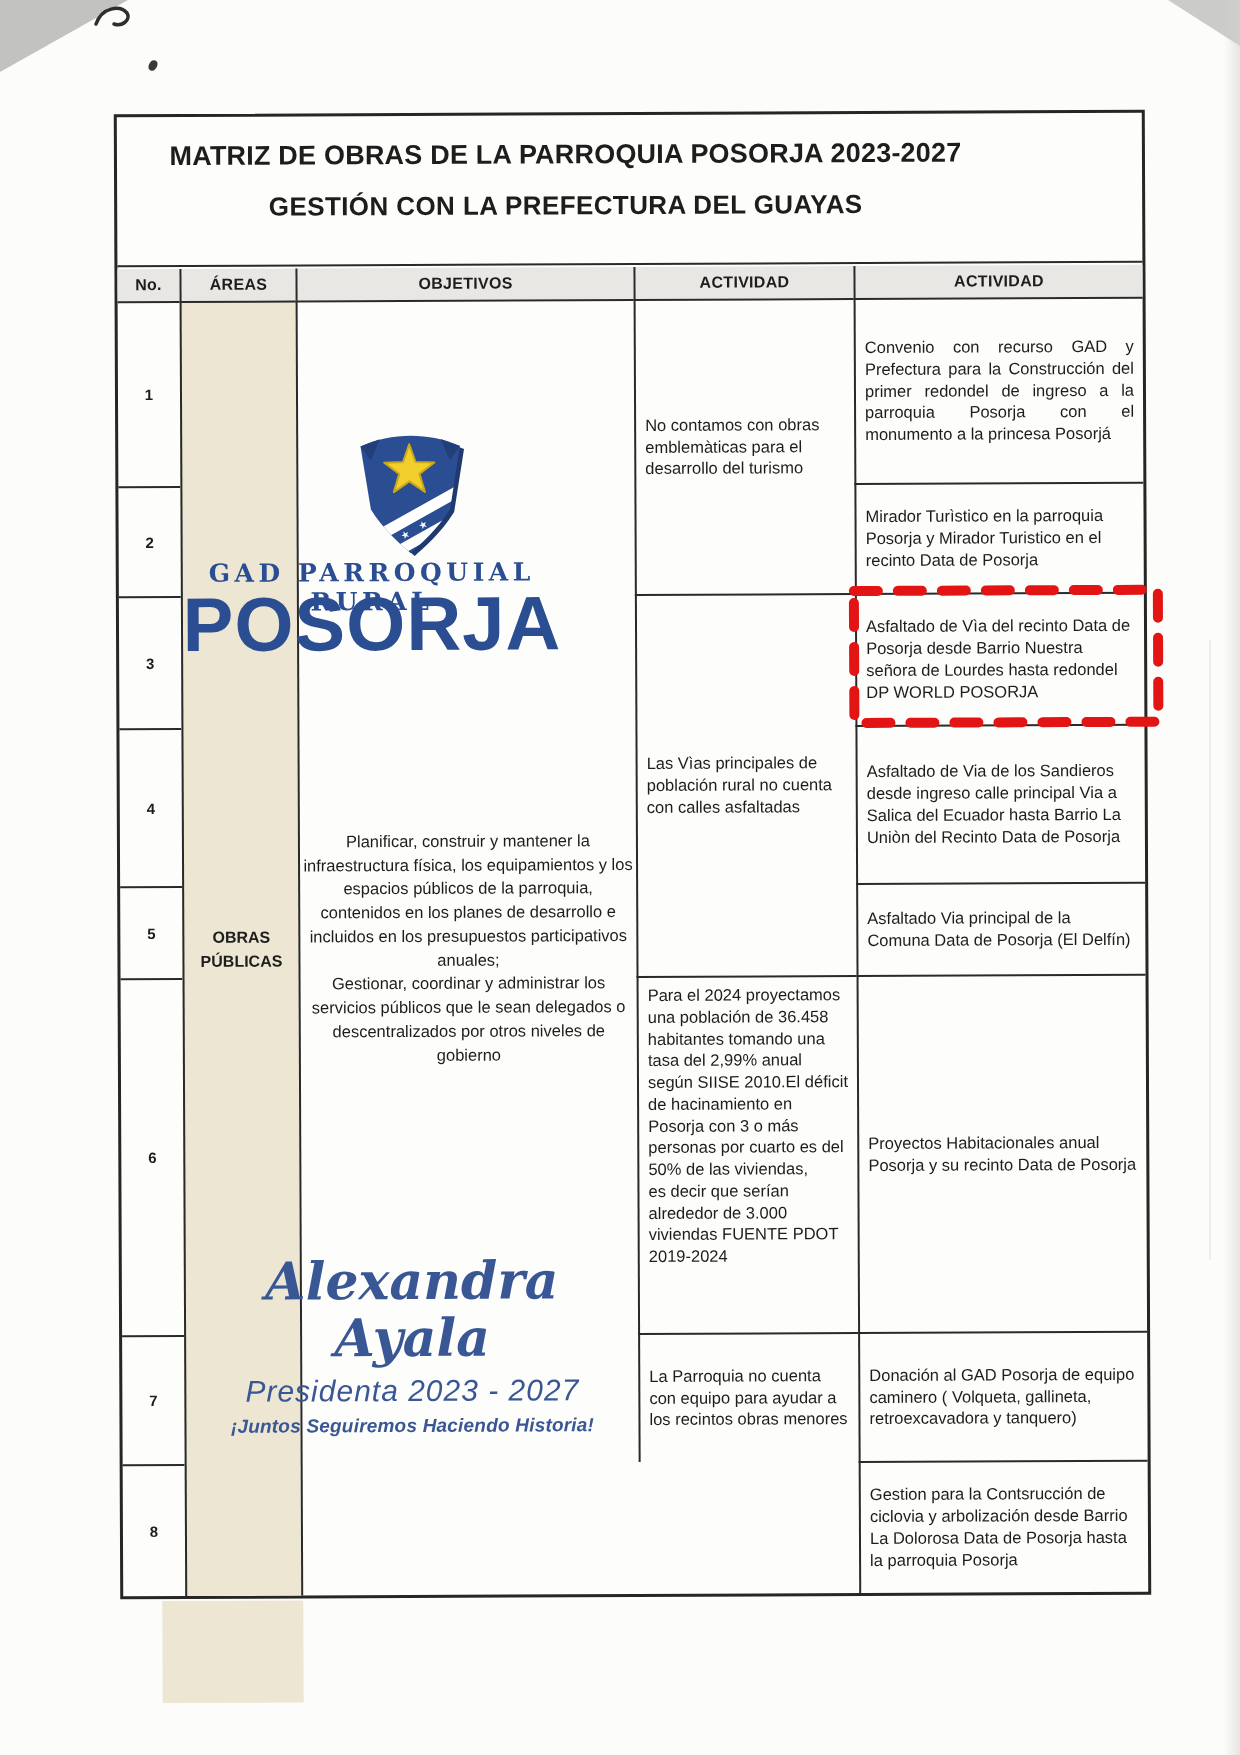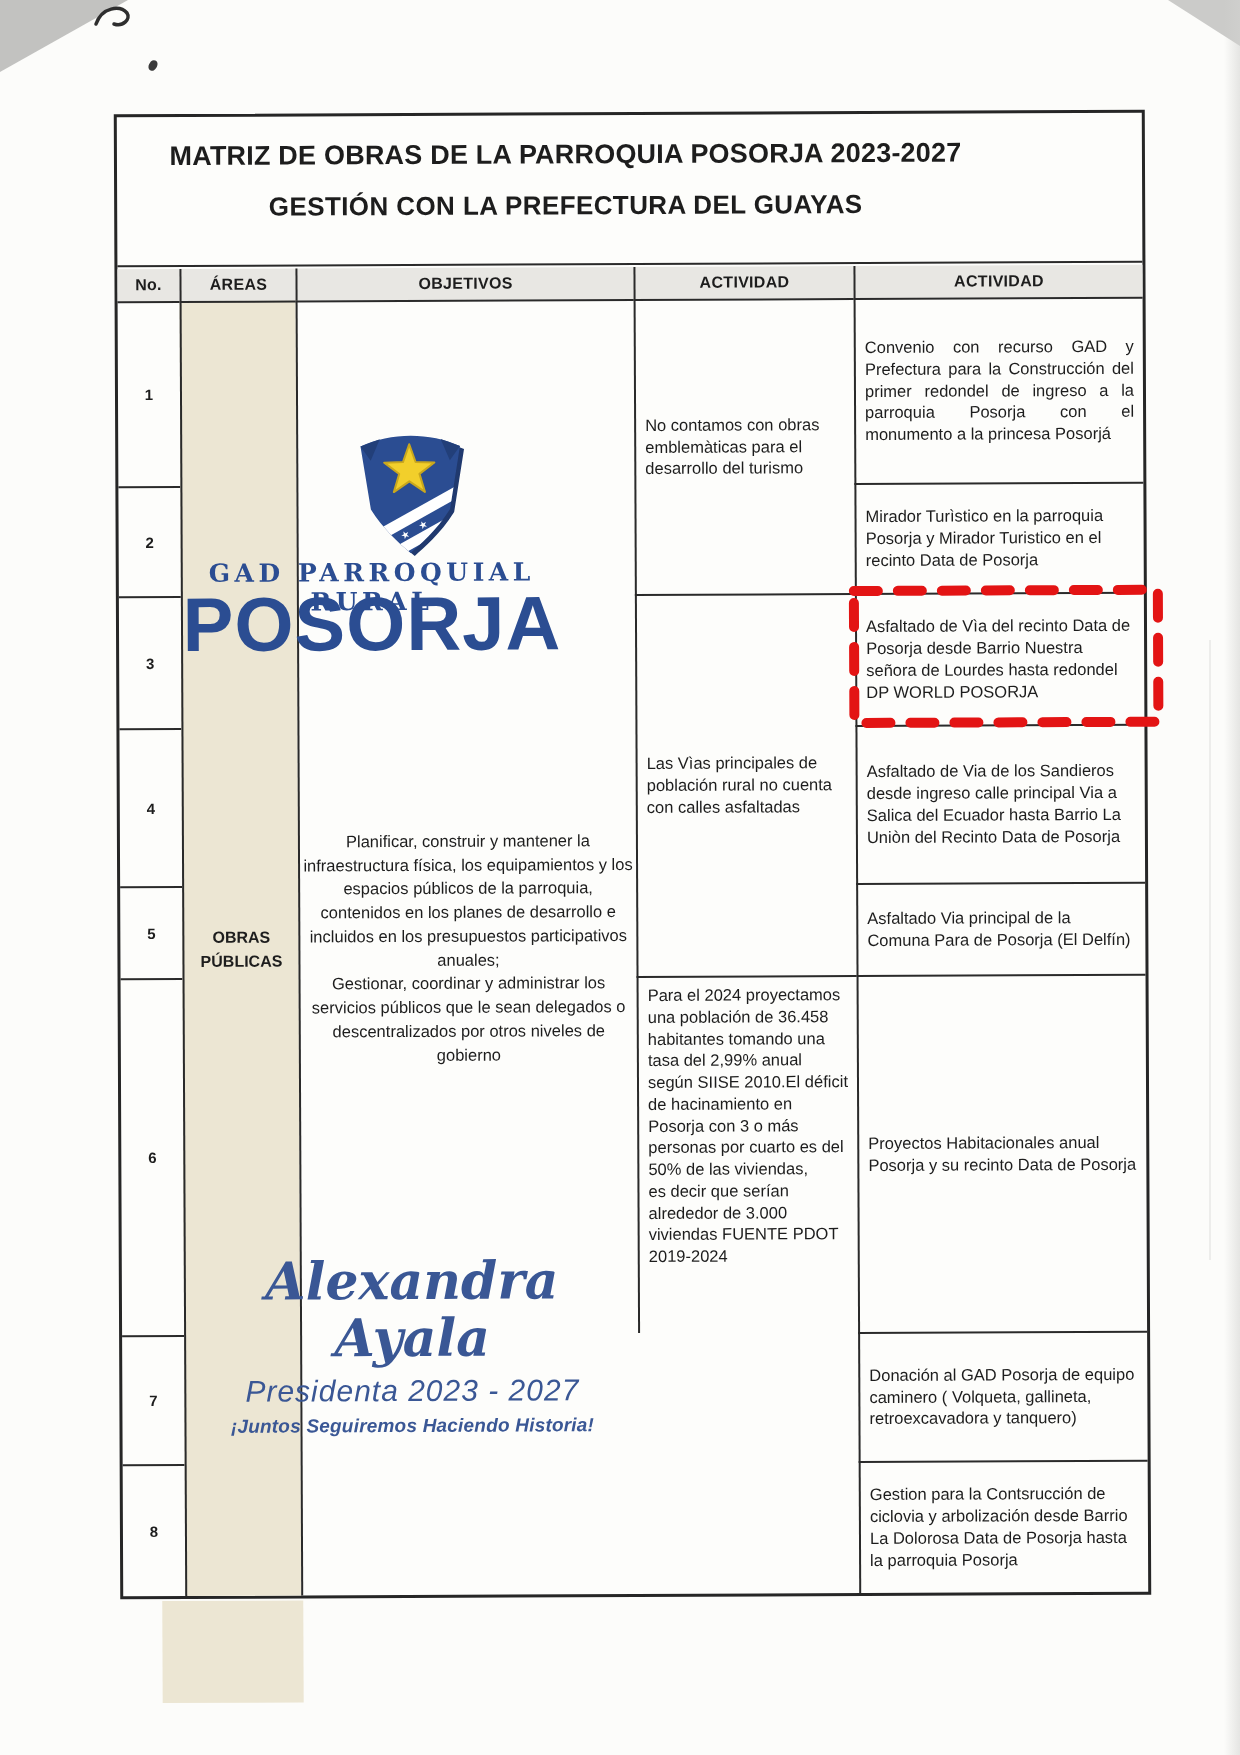--- a/index.html
+++ b/index.html
@@ -116,35 +116,38 @@
       <div class="c ind" style="grid-area:2/4/4/5">
         <p>No contamos con obras emblemàticas para el desarrollo del turismo</p>
         </div>
       <div class="c ind" style="grid-area:4/4/7/5">
         <p>Las Vìas principales de población rural no cuenta con calles asfaltadas</p>
         </div>
       <div class="c ind vtop" style="grid-area:7/4/8/5">
         <p>Para el 2024 proyectamos una población de 36.458 habitantes tomando una tasa del 2,99% anual según SIISE 2010.El déficit de hacinamiento en Posorja con 3 o más personas por cuarto es del 50% de las viviendas,
 es decir que serían alrededor de 3.000 viviendas FUENTE PDOT 2019-2024</p>
         </div>
+      <div class="c ind" style="grid-area:8/4/9/5">
+        <p>La Parroquia no cuenta con equipo para ayudar a los recintos obras menores</p>
+        </div>
 
       <div class="c act just" style="grid-area:2/5/3/6">
         <p>Convenio con recurso GAD y Prefectura para la Construcción del primer redondel de ingreso a la parroquia Posorja con el monumento a la princesa Posorjá</p>
         </div>
       <div class="c act" style="grid-area:3/5/4/6">
         <p>Mirador Turìstico en la parroquia Posorja y Mirador Turistico en el recinto Data de Posorja</p>
         </div>
       <div class="c act" style="grid-area:4/5/5/6">
         <p>Asfaltado de Vìa del recinto Data de Posorja desde Barrio Nuestra señora de Lourdes hasta redondel DP WORLD POSORJA</p>
         </div>
       <div class="c act" style="grid-area:5/5/6/6">
         <p>Asfaltado de Via de los Sandieros desde ingreso calle principal Via a Salica del Ecuador hasta Barrio La Uniòn del Recinto Data de Posorja</p>
         </div>
       <div class="c act" style="grid-area:6/5/7/6">
-        <p>Asfaltado Via principal de la Comuna Para de Posorja (El Delfín)</p>
+        <p>Asfaltado Via principal de la Comuna Data de Posorja (El Delfín)</p>
         </div>
       <div class="c act" style="grid-area:7/5/8/6">
         <p>Proyectos Habitacionales anual Posorja y su recinto Data de Posorja</p>
         </div>
       <div class="c act" style="grid-area:8/5/9/6">
         <p>Donación al GAD Posorja de equipo caminero ( Volqueta, gallineta, retroexcavadora y tanquero)</p>
         </div>
       <div class="c act" style="grid-area:9/5/10/6">
         <p>Gestion para la Contsrucción de ciclovia y arbolización desde Barrio La Dolorosa Data de Posorja hasta la parroquia Posorja</p>
         </div>

